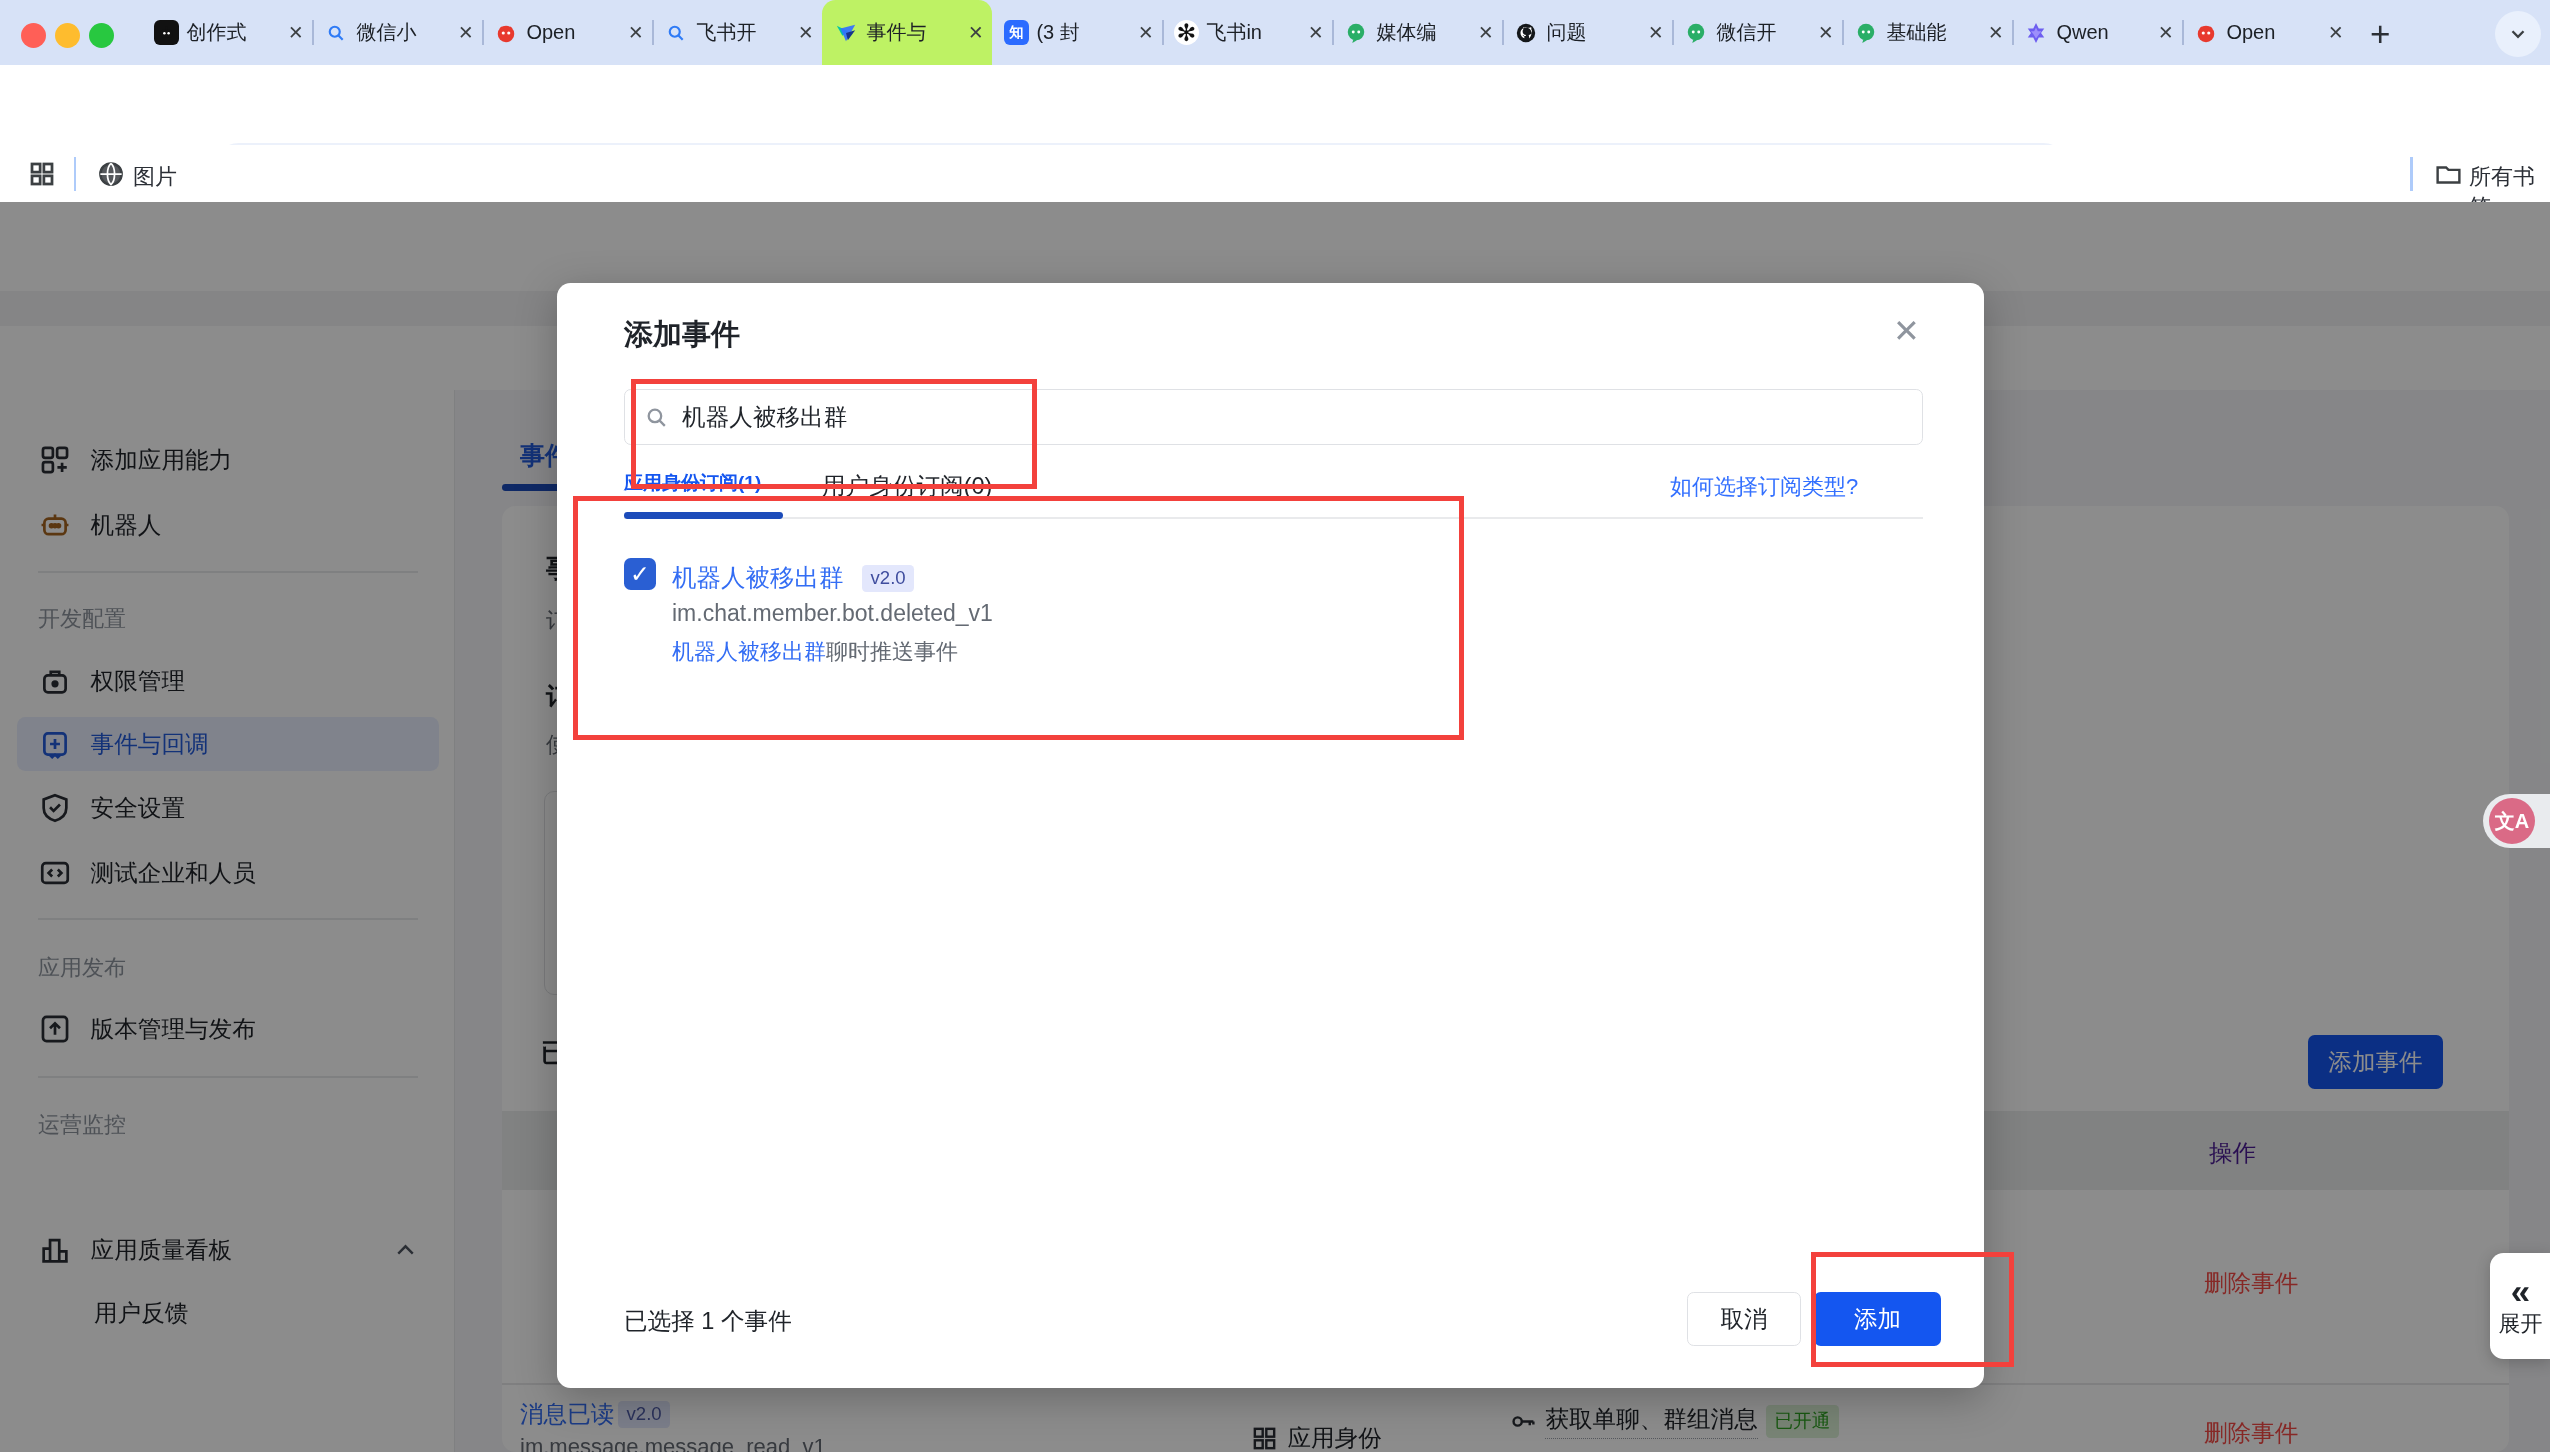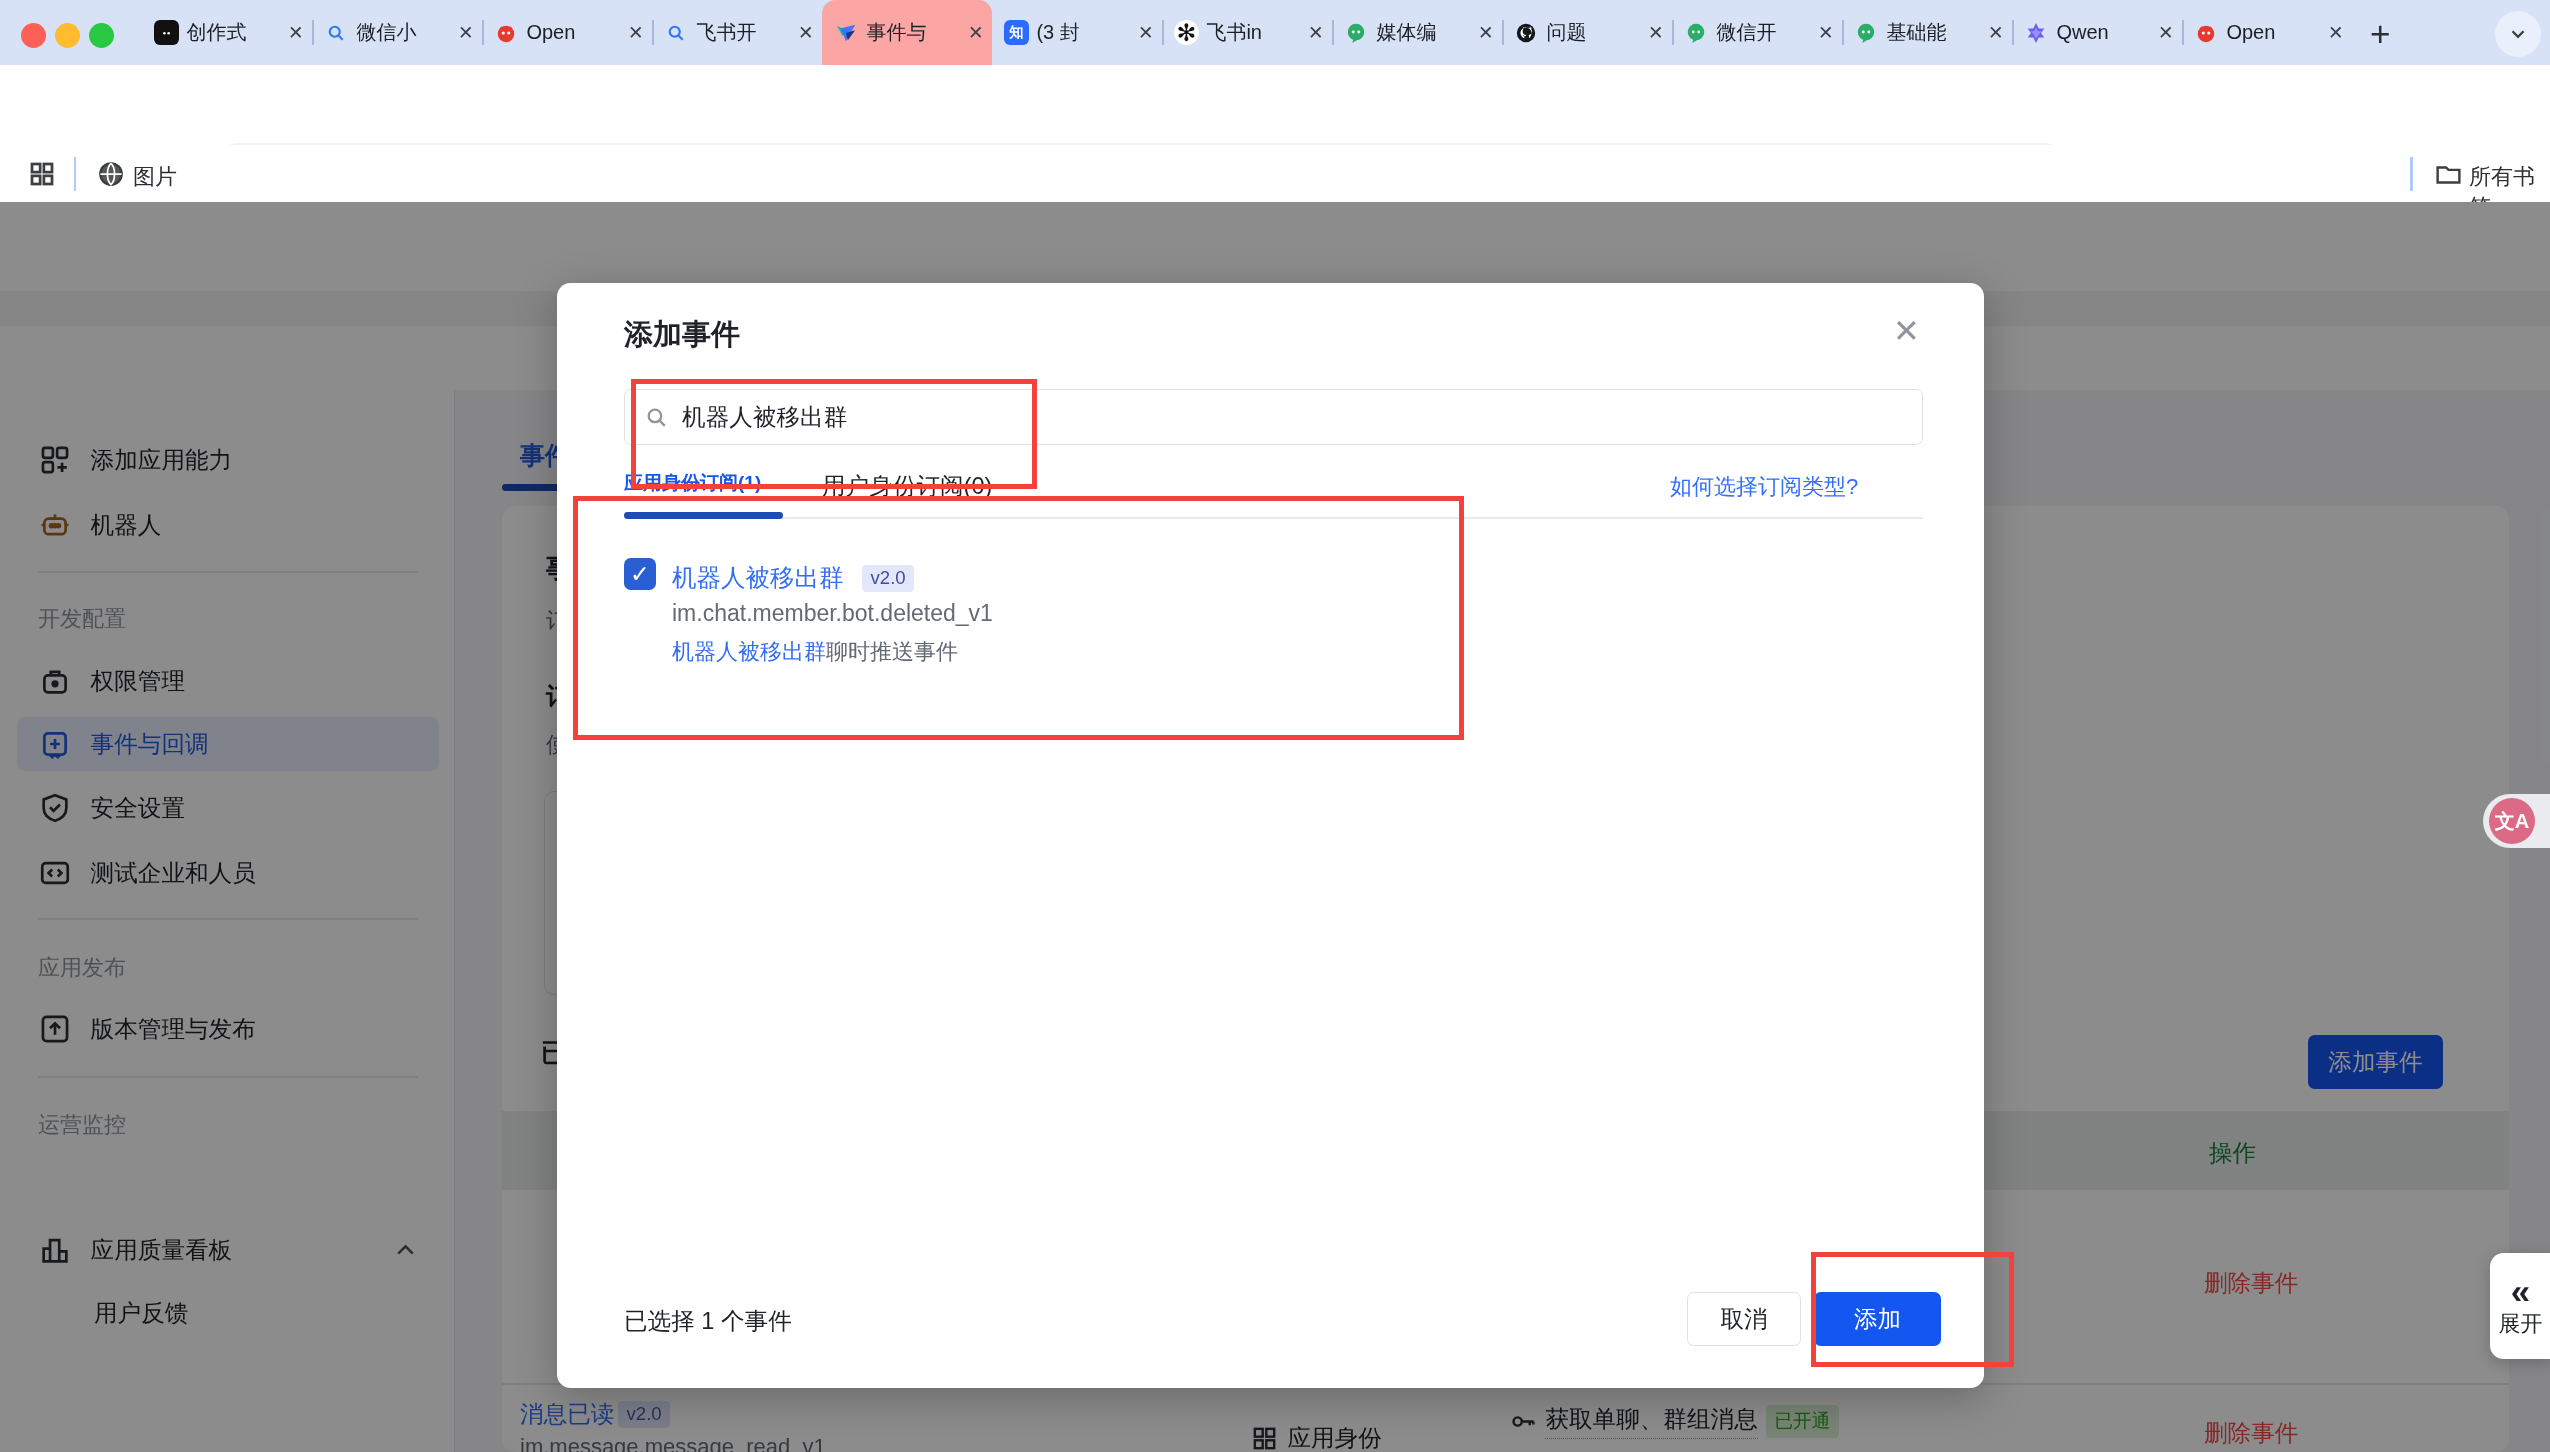--- a/index.html
+++ b/index.html
@@ -8,21 +8,21 @@
   .screen{position:relative;width:2550px;height:1452px}
   .abs{position:absolute}
   svg{display:block}
   
   .tabstrip{left:0;top:0;width:2550px;height:65px;background:#d7e2f7}
   .light{width:25px;height:25px;border-radius:50%;top:23px}
   .tabs{left:142px;top:0;height:65px;display:flex;align-items:flex-start}
   .tab{width:170px;height:65px;display:flex;align-items:center;gap:7.6px;padding:0 8.4px 0 11.8px;box-sizing:border-box;position:relative}
   .tab .ttl{flex:1;font-size:20px;color:#1c2026;white-space:nowrap;overflow:hidden}
   .tab .cls{font-size:18.6px;color:#3c4043;flex:none}
-  .tab.active{background:#fca5a5;border-radius:13.5px 13.5px 0 0}
+  .tab.active{background:#bef264;border-radius:13.5px 13.5px 0 0}
   .tab:not(.active):not(:first-child)::before{content:"";position:absolute;left:0;top:20px;width:1.7px;height:25px;background:#a9b8d8}
   .tab.active::before,.tab.active + .tab::before{display:none}
   .fv{width:25px;height:25px;flex:none;border-radius:5.9px;display:flex;align-items:center;justify-content:center;font-weight:700;color:#fff}
   .toolbar{left:0;top:65px;width:2550px;height:80px;background:#fff}
   .navbtn{font-size:32px;color:#50555c;top:81px}
   .urlpill{left:211px;top:78px;width:1860px;height:56px;background:#ecf1fb;border-radius:28px}
   .urltxt{left:280px;top:92px;font-size:23px;color:#202124}
   .bookbar{left:0;top:145px;width:2550px;height:57px;background:#fff;border-bottom:0.8px solid #e3e5e8}
   .bktxt{font-size:22px;color:#2b2f36}
   
@@ -458,21 +458,21 @@
   <div class="abs ctabline"></div>
   <div class="abs card"></div>
   <div class="abs" style="left:546px;top:550px;font-size:27px;font-weight:600">事</div>
   <div class="abs" style="left:546px;top:606px;font-size:22px;color:#646a73">订</div>
   <div class="abs" style="left:546px;top:680px;font-size:25px;font-weight:600">订</div>
   <div class="abs" style="left:546px;top:730px;font-size:22px;color:#646a73">使</div>
   <div class="abs" style="left:544px;top:791px;width:1265px;height:202px;border:1.7px solid #e0e1e4;border-radius:10px"></div>
   <div class="abs" style="left:541px;top:1036px;font-size:25px;font-weight:600">已</div>
   <div class="abs" style="left:2308px;top:1035px;width:135px;height:54px;background:#1456f0;border-radius:6.7px;color:#fff;font-size:23.6px;display:flex;align-items:center;justify-content:center">添加事件</div>
   <div class="abs thead"></div>
-  <div class="abs" style="left:2209px;top:1137px;font-size:23.6px;color:#15803d">操作</div>
+  <div class="abs" style="left:2209px;top:1137px;font-size:23.6px;color:#4c1d95">操作</div>
   <div class="abs redlink" style="left:2204px;top:1267px">删除事件</div>
   <div class="abs" style="left:502px;top:1383px;width:2007px;height:1.7px;background:#e7e8ea"></div>
   <div class="abs" style="left:520px;top:1398px">
     <span class="bluelink">消息已读</span>
     <span class="vbadge">v2.0</span>
   </div>
   <div class="abs" style="left:520px;top:1434px;font-size:22px;color:#646a73">im.message.message_read_v1</div>
   <div class="abs" style="left:1250px;top:1422px;display:flex;align-items:center;gap:8.4px;font-size:23.6px">
     <svg width="29" height="29" viewBox="0 0 24 24" fill="none" stroke="#2b2f36" stroke-width="2">
         <rect x="4" y="4" width="6.5" height="6.5"></rect>

